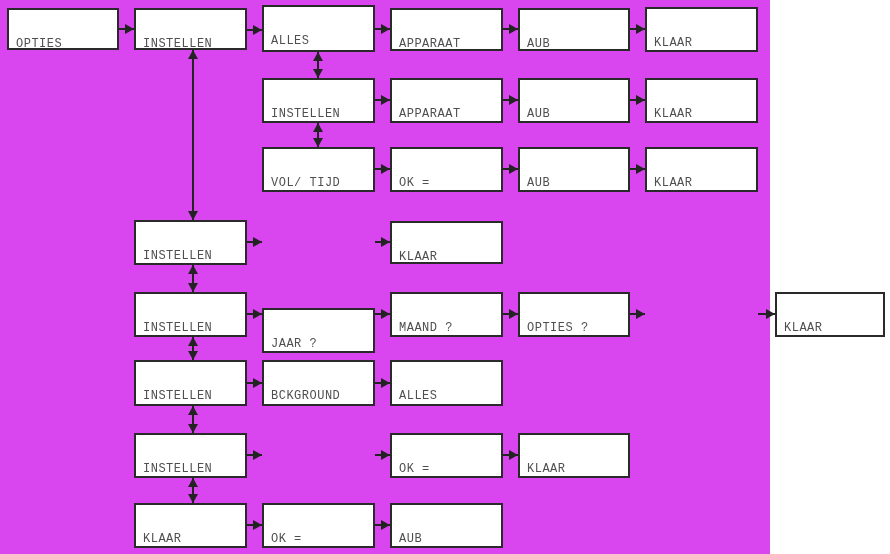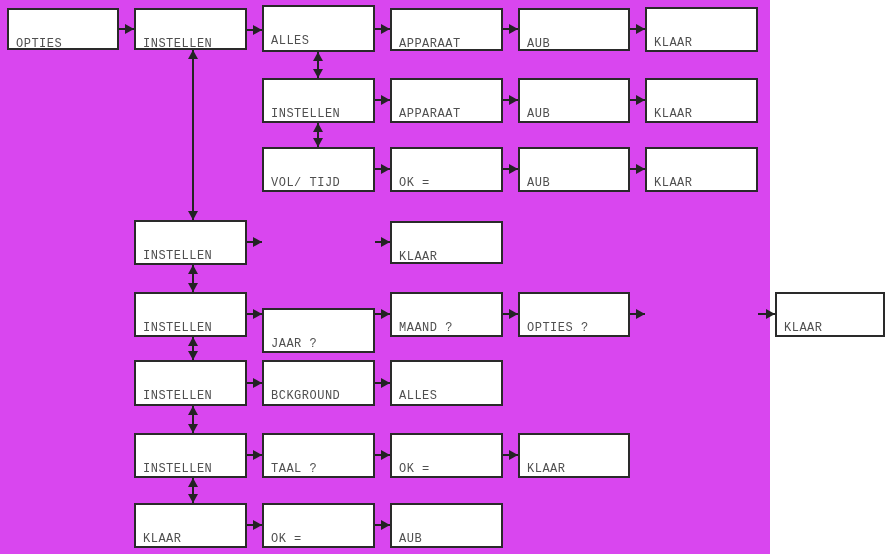--- a/index.html
+++ b/index.html
@@ -177,25 +177,20 @@
     
   </div>
   <div class="box" style="left:390px;top:360px;width:113px;height:46px">
     <div class="ln">ALLES</div>
   </div>
 
   <div class="box" style="left:134px;top:433px;width:113px;height:45px">
     <div class="ln">INSTELLEN</div>
     
   </div>
-  <div class="box" style="left:262px;top:433px;width:113px;height:45px">
-    <div class="ln">TAAL ?</div>
-    
-    
-  </div>
   <div class="box" style="left:390px;top:433px;width:113px;height:45px">
     <div class="ln">OK =</div>
     
   </div>
   <div class="box" style="left:518px;top:433px;width:112px;height:45px">
     <div class="ln">KLAAR</div>
   </div>
 
   <div class="box" style="left:134px;top:503px;width:113px;height:45px">
     <div class="ln">KLAAR</div>

